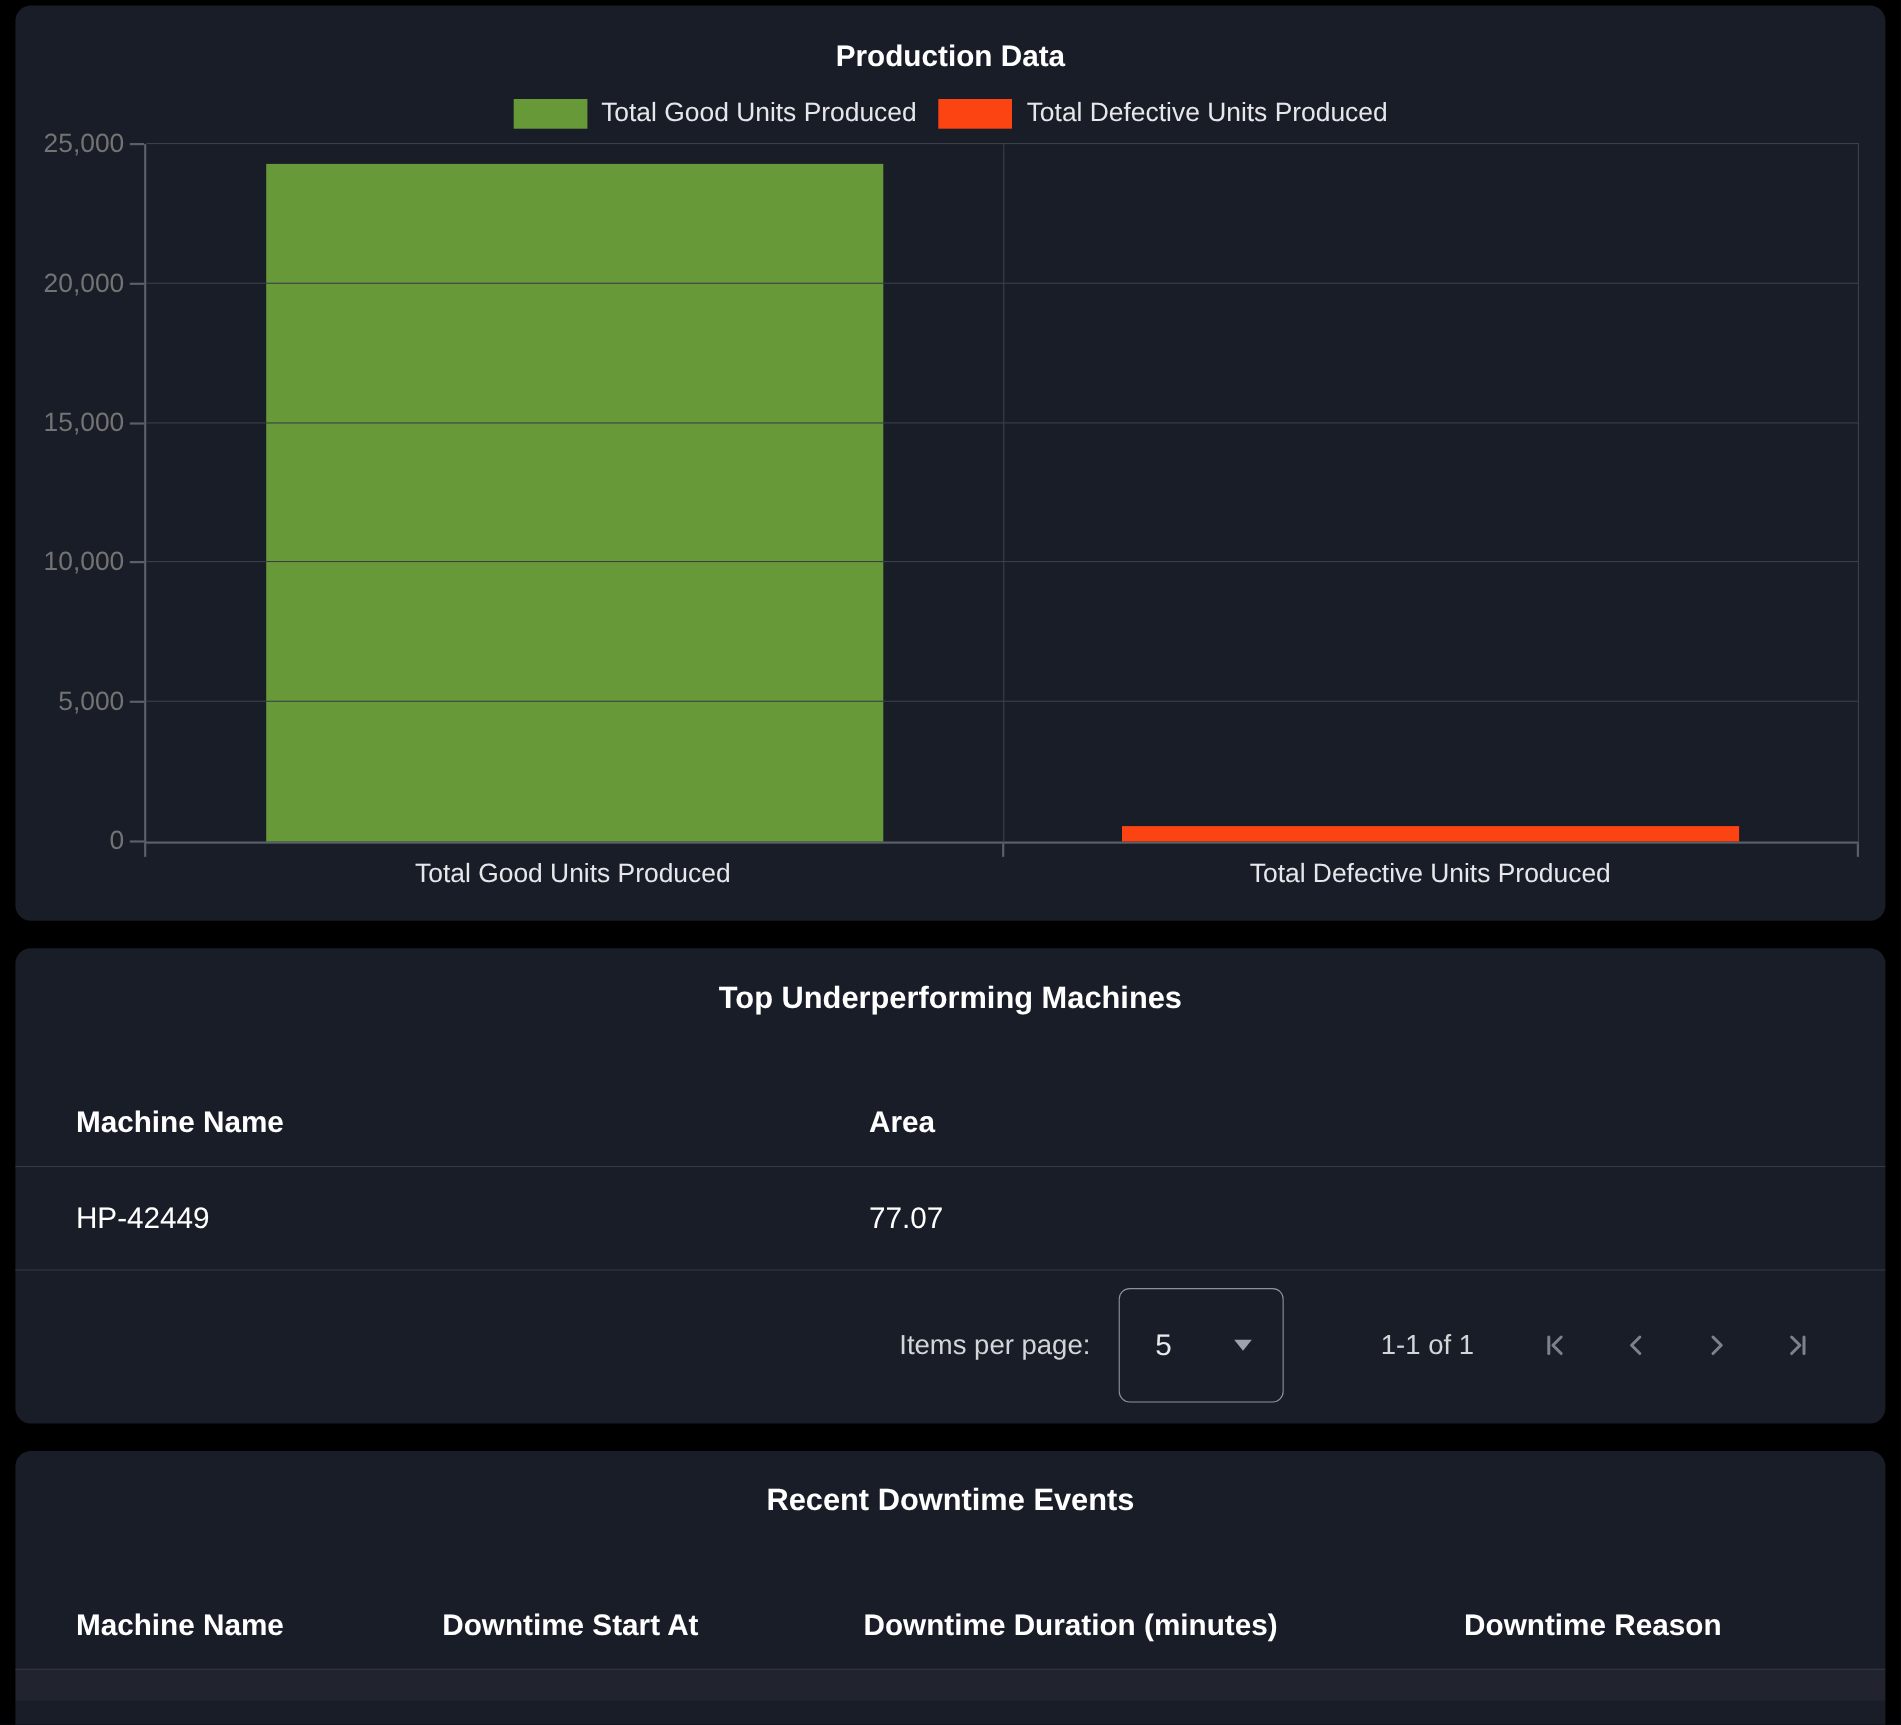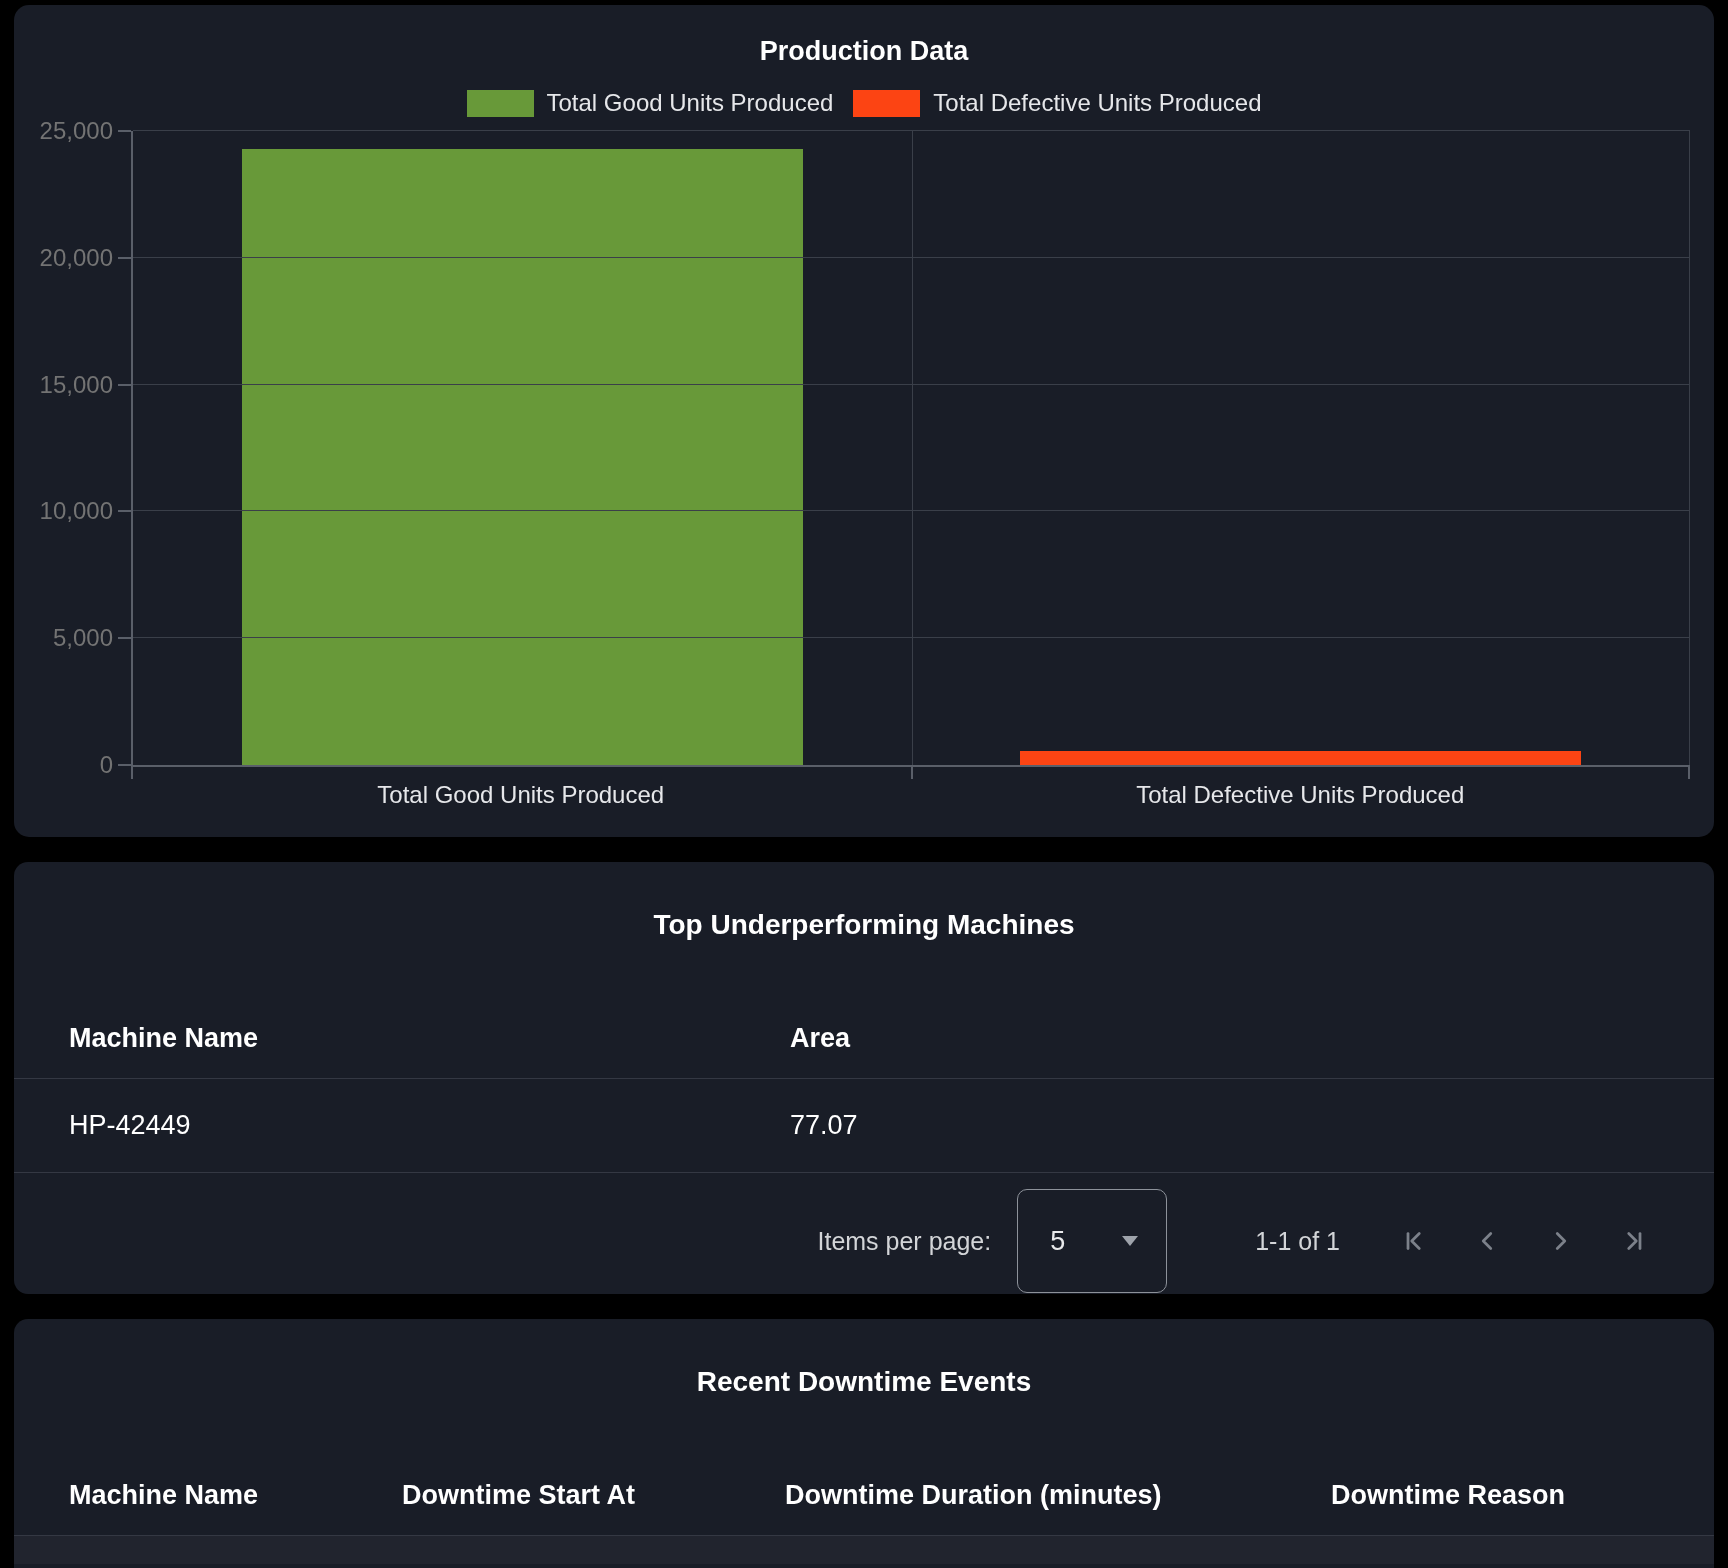--- a/index.html
+++ b/index.html
@@ -5,21 +5,21 @@
   html,body{margin:0;padding:0;}
   body{
     width:1728px;height:1568px;overflow:hidden;background:#000;
     font-family:"Liberation Sans",sans-serif;color:#fff;
     -webkit-font-smoothing:antialiased;
   }
   .page{padding:5px 14px 0;}
   .card{background:#191d27;border-radius:14px;}
 
   
-  .chart-card{height:832px;margin-bottom:25px;position:relative;border-radius:15px;}
+  .chart-card{height:832px;margin-bottom:25px;position:relative;}
   .chart-title{margin:0;padding-top:30px;height:32px;line-height:32px;
     text-align:center;font-size:27px;font-weight:bold;color:#fff;}
   .legend{display:flex;justify-content:center;align-items:center;gap:20px;
     margin-top:22px;height:28px;font-size:24px;color:#e6e7ea;}
   .legend-item{display:flex;align-items:center;cursor:pointer;}
   .legend-swatch{width:67px;height:27px;margin-right:13px;display:inline-block;}
   .chart-area{position:relative;margin:14px 24px 0 117px;height:634px;
     border-left:2px solid #5a5f69;border-bottom:2px solid #5a5f69;}
   .gridline{position:absolute;left:0;right:0;height:1px;background:#3a3f49;}
   .vline{position:absolute;top:0;bottom:0;width:1px;background:#3a3f49;}
@@ -30,21 +30,21 @@
   .bars{position:absolute;left:0;right:0;top:0;bottom:0;display:flex;align-items:flex-end;}
   .bar-cat{flex:1;height:100%;display:flex;justify-content:center;align-items:flex-end;}
   .bar{width:72%;}
   .xlabels{display:flex;margin:14px 24px 0 117px;font-size:24px;color:#e6e7ea;}
   .xlabel{flex:1;text-align:center;}
 
   
   .table-card{margin-bottom:25px;}
   .card-2{height:432px;}
   .card-3{height:400px;}
-  .section-title{margin:0;padding-top:46px;height:34px;line-height:34px;
+  .section-title{margin:0;padding-top:28px;height:34px;line-height:34px;
     text-align:center;font-size:28px;font-weight:bold;color:#fff;}
   .t-header,.t-row{display:grid;align-items:center;padding:0 55px;font-size:27px;color:#fff;}
   .t-header{margin-top:56px;height:80px;font-weight:bold;border-bottom:1px solid #343843;}
   .t-row{height:93px;border-bottom:1px solid #343843;}
   .cols-3{grid-template-columns:721px 410px 1fr;}
   .cols-4{grid-template-columns:333px 383px 546px 1fr;}
   .partial-row{height:28px;background:rgba(255,255,255,0.035);}
 
   
   .paginator{display:flex;justify-content:flex-end;align-items:center;

